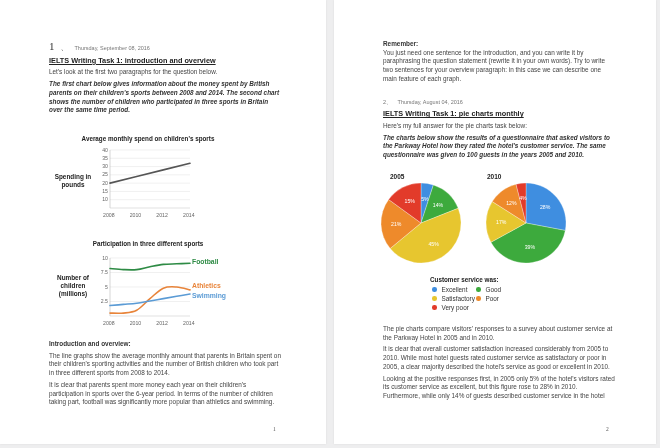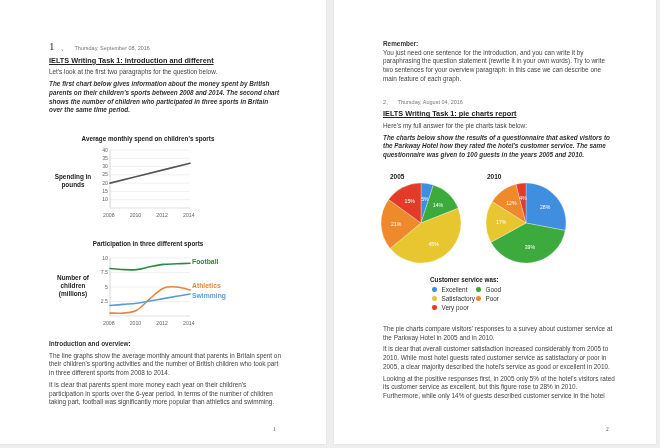--- a/index.html
+++ b/index.html
@@ -44,21 +44,21 @@
 </head>
 <body>
 
 <div class="page left">
   <div class="content" style="top:42px;">
     <div class="num-date">
       <span class="big-num">1</span>
       <span class="sep">、</span>
       <span class="date">Thursday, September 08, 2016</span>
     </div>
-    <div class="h-title">IELTS Writing Task 1: introduction and different</div>
+    <div class="h-title">IELTS Writing Task 1: introduction and overview</div>
     <div class="p">Let's look at the first two paragraphs for the question below.</div>
     <div class="q">The first chart below gives information about the money spent by British parents on their children's sports between 2008 and 2014. The second chart shows the number of children who participated in three sports in Britain over the same time period.</div>
   </div>
 
   <div class="chart-title" style="left:58px; top:135px; width:180px;">Average monthly spend on children's sports</div>
   <div class="ylabel" style="left:51px; top:173px; width:44px;">Spending in pounds</div>
   <div id="chart1-yticks"></div>
   <div id="chart1-xticks"></div>
   <svg id="chart1" style="left:110px; top:150px;" width="80" height="58">
       <line x1="0" x2="80" y1="49.714285714285715" y2="49.714285714285715" stroke="#e6e6e6" stroke-width="0.6"></line>
@@ -120,21 +120,21 @@
   </div>
 
 <div class="page right">
   <div class="content" style="top:40px;">
     <div class="bold">Remember:</div>
     <div class="p" style="margin-top:0;">You just need one sentence for the introduction, and you can write it by paraphrasing the question statement (rewrite it in your own words). Try to write two sentences for your overview paragraph: in this case we can describe one main feature of each graph.</div>
     <div class="num-date" style="margin-top:14px;">
       <span class="date">2、</span>
       <span class="date">Thursday, August 04, 2016</span>
     </div>
-    <div class="h-title">IELTS Writing Task 1: pie charts report</div>
+    <div class="h-title">IELTS Writing Task 1: pie charts monthly</div>
     <div class="p">Here's my full answer for the pie charts task below:</div>
     <div class="q">The charts below show the results of a questionnaire that asked visitors to the Parkway Hotel how they rated the hotel's customer service. The same questionnaire was given to 100 guests in the years 2005 and 2010.</div>
   </div>
 
   <div class="pie-title" style="left:56px; top:173px;">2005</div>
   <svg id="pie1" style="left:45px; top:181px;" width="84" height="84">
       <path d="M42,42 L42,2 A40,40 0 0 1 54.3606797749979,3.9577393481938614 Z" fill="#3f8ee0" stroke="#fff" stroke-width="0.3"></path>
       <text x="45.879574732997725" y="19.505329153240584" text-anchor="middle" font-size="5.2" fill="#ffffff" font-family="Liberation Sans, sans-serif">5%</text>
       <path d="M42,42 L54.3606797749979,3.9577393481938614 A40,40 0 0 1 79.19105943553006,27.275017892612887 Z" fill="#3daa3d" stroke="#fff" stroke-width="0.3"></path>
       <text x="58.976768227031485" y="25.921578039948997" text-anchor="middle" font-size="5.2" fill="#ffffff" font-family="Liberation Sans, sans-serif">14%</text>

